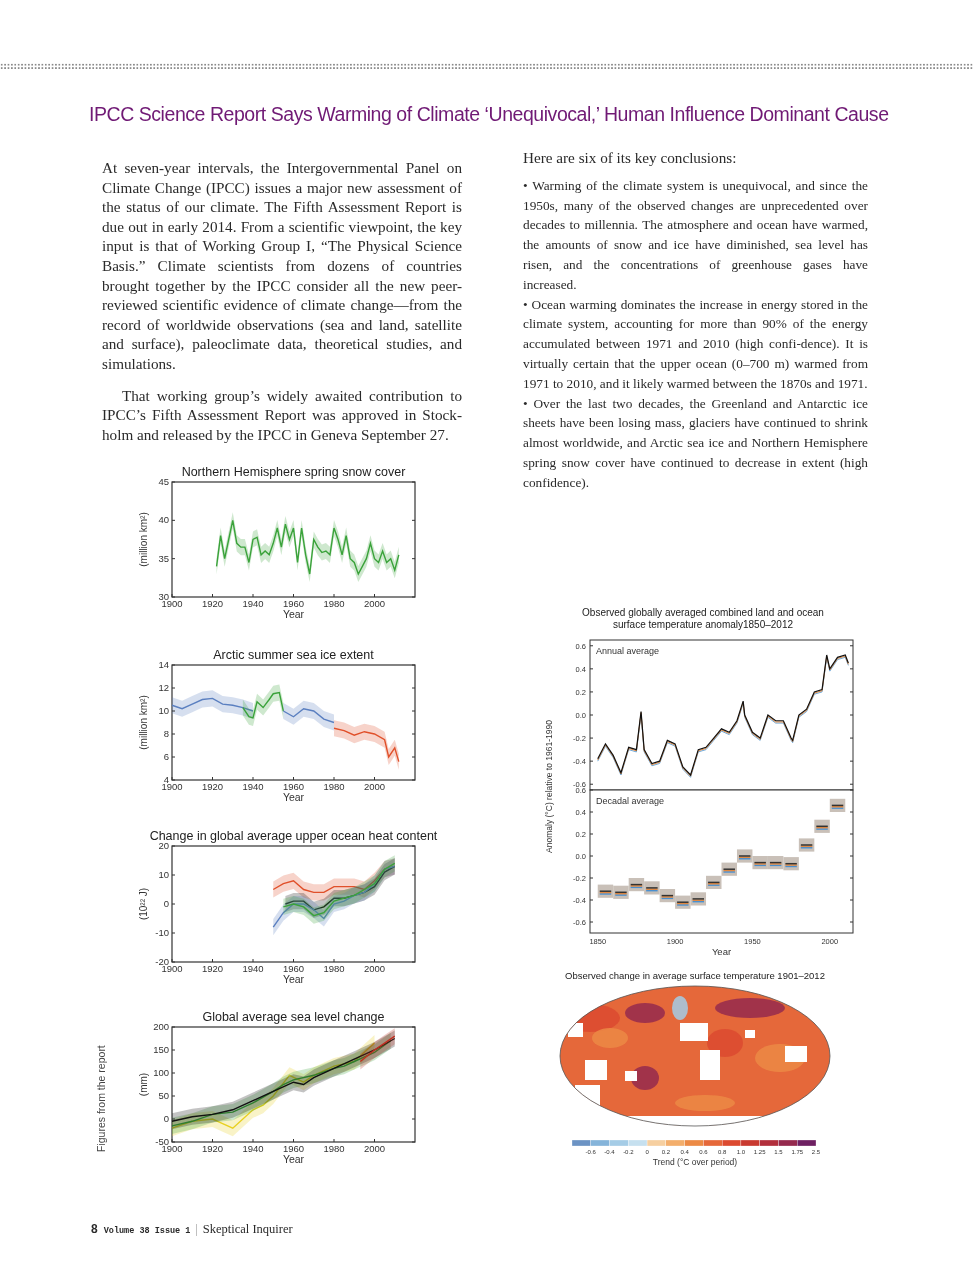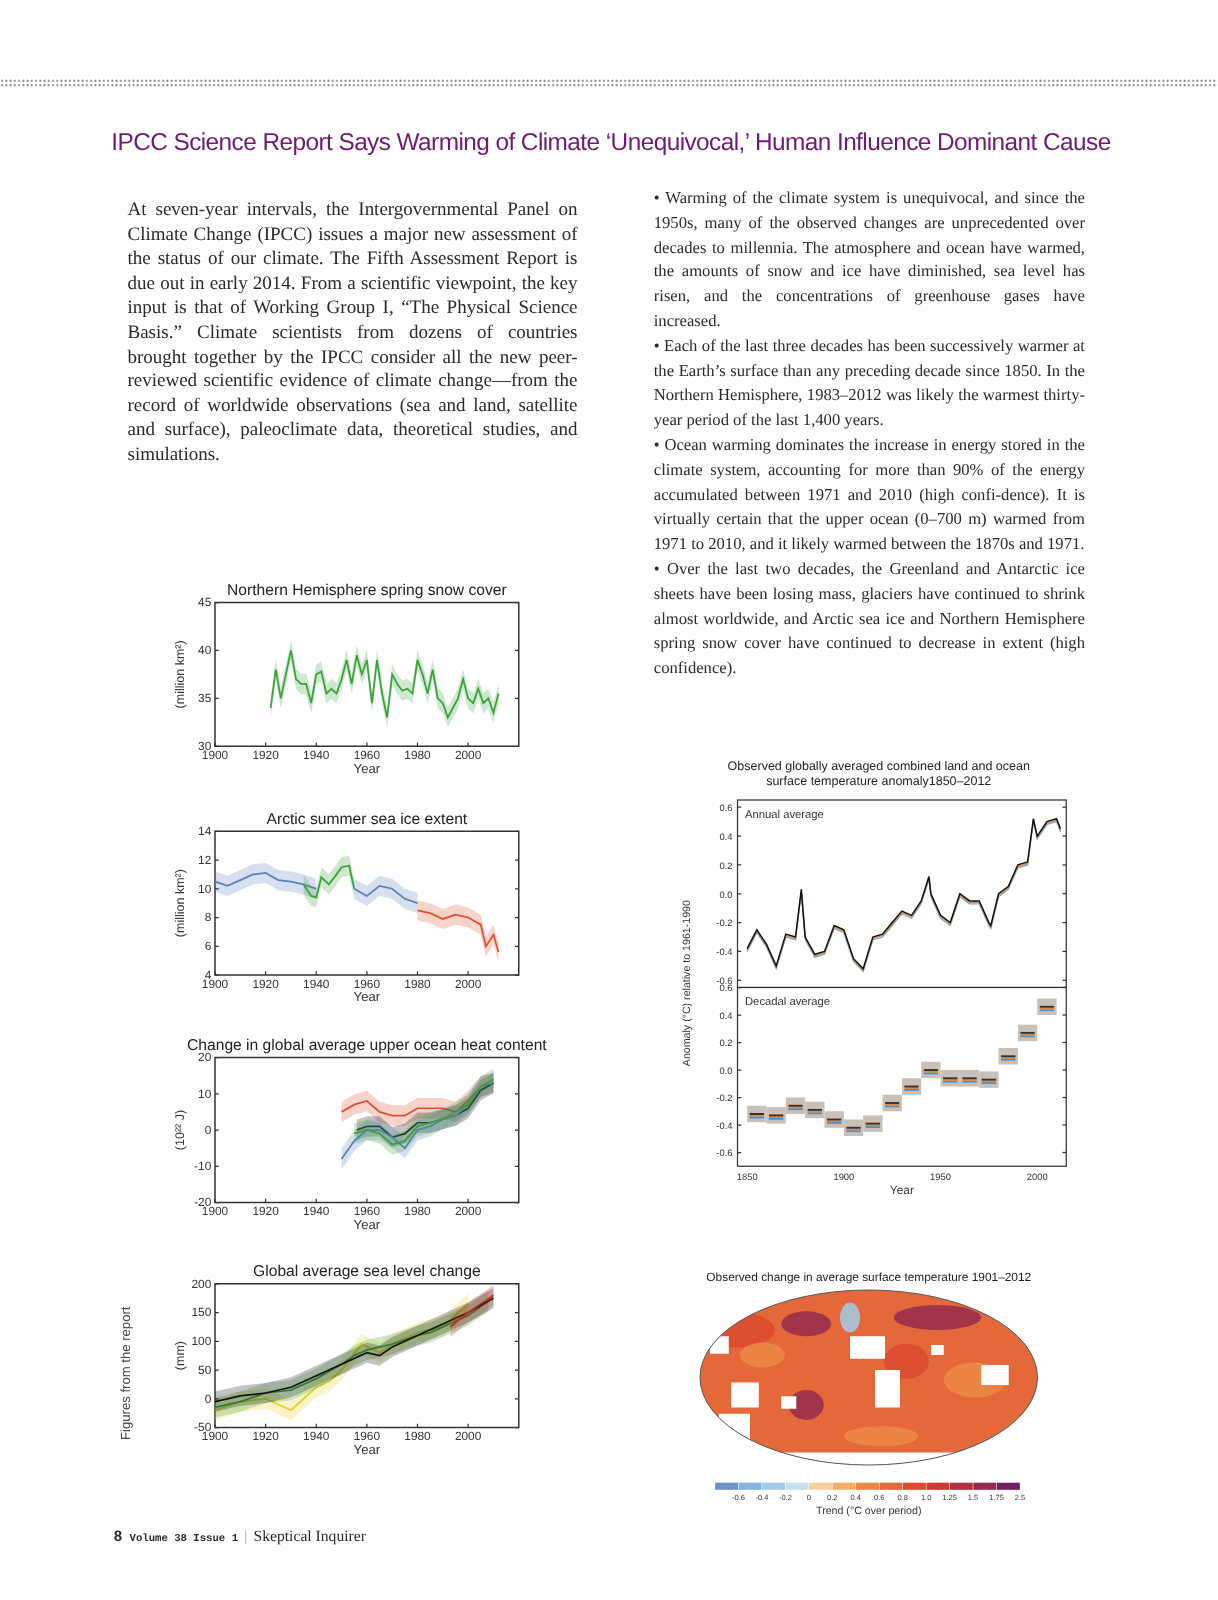--- a/index.html
+++ b/index.html
@@ -25,25 +25,26 @@
 </style>
 </head>
 <body>
 
 <div class="dots"></div>
 
 <div class="headline">IPCC Science Report Says Warming of Climate ‘Unequivocal,’ Human Influence Dominant Cause</div>
 
 <div class="col-left">
   <p>At seven-year intervals, the Intergovernmental Panel on Climate Change (IPCC) issues a major new assessment of the status of our climate. The Fifth Assessment Report is due out in early 2014. From a scientific viewpoint, the key input is that of Working Group I, “The Physical Science Basis.” Climate scientists from dozens of countries brought together by the IPCC consider all the new peer-reviewed scientific evidence of climate change—from the record of worldwide observations (sea and land, satellite and surface), paleoclimate data, theoretical studies, and simulations.</p>
+  <p class="indent">That working group’s widely awaited contribution to IPCC’s Fifth Assessment Report was approved in Stock-holm and released by the IPCC in Geneva September 27.</p>
 </div>
 
 <div class="col-right">
+  <p class="intro">Here are six of its key conclusions:</p>
   <p>• Warming of the climate system is unequivocal, and since the 1950s, many of the observed changes are unprecedented over decades to millennia. The atmosphere and ocean have warmed, the amounts of snow and ice have diminished, sea level has risen, and the concentrations of greenhouse gases have increased.</p>
-  <p>• Each of the last three decades has been successively warmer at the Earth’s surface than any preceding decade since 1850. In the Northern Hemisphere, 1983–2012 was likely the warmest thirty-year period of the last 1,400 years.</p>
   <p>• Ocean warming dominates the increase in energy stored in the climate system, accounting for more than 90% of the energy accumulated between 1971 and 2010 (high confi-dence). It is virtually certain that the upper ocean (0–700 m) warmed from 1971 to 2010, and it likely warmed between the 1870s and 1971.</p>
   <p>• Over the last two decades, the Greenland and Antarctic ice sheets have been losing mass, glaciers have continued to shrink almost worldwide, and Arctic sea ice and Northern Hemisphere spring snow cover have continued to decrease in extent (high confidence).</p>
 </div>
 
 <div id="chart0" class="chart" style="left:130px;top:455px;width:300px;height:175px;text-decoration:underline;"><svg width="300" height="175" viewBox="0 0 300 175">
       <text x="163.5" y="21" font-size="12.5" fill="#222" text-anchor="middle">Northern Hemisphere spring snow cover</text>
       <rect x="42" y="27" width="243" height="115" fill="#fff" stroke="#333" stroke-width="1.2"></rect>
       <polygon points="86.55,103.28333333333336 90.6,72.61666666666669 94.65,95.61666666666669 98.7,76.45000000000002 102.75,57.28333333333336 106.8,80.28333333333336 110.85,84.11666666666667 114.89999999999999,84.11666666666667 118.95,99.45000000000002 123,76.45000000000002 127.05,74.15000000000005 131.1,91.78333333333336 135.15,87.95000000000002 139.2,91.78333333333336 143.25,80.28333333333336 147.3,64.95000000000002 151.35000000000002,84.11666666666667 155.4,61.11666666666669 159.45,76.45000000000002 163.5,64.95000000000002 167.55,99.45000000000002 171.6,64.95000000000002 175.65,91.78333333333336 179.7,110.95000000000002 183.75,76.45000000000002 187.79999999999998,84.11666666666667 191.85,89.48333333333338 195.9,87.95000000000002 199.95000000000002,91.78333333333336 204,64.95000000000002 208.05,76.45000000000002 212.1,91.78333333333336 216.15,72.61666666666669 220.2,95.61666666666669 224.25,99.45000000000002 228.3,110.95000000000002 232.35,103.28333333333336 236.4,95.61666666666669 240.45,80.28333333333336 244.5,95.61666666666669 248.54999999999998,99.45000000000002 252.6,87.95000000000002 256.65,99.45000000000002 260.70000000000005,95.61666666666669 264.75,107.11666666666669 268.8,91.78333333333336 268.8,107.88333333333331 264.75,123.21666666666664 260.70000000000005,111.71666666666664 256.65,115.54999999999998 252.6,104.04999999999998 248.54999999999998,115.54999999999998 244.5,111.71666666666664 240.45,96.38333333333331 236.4,111.71666666666664 232.35,119.38333333333331 228.3,127.05000000000001 224.25,115.54999999999998 220.2,111.71666666666664 216.15,88.71666666666664 212.1,107.88333333333331 208.05,92.54999999999998 204,81.04999999999998 199.95000000000002,107.88333333333331 195.9,104.04999999999998 191.85,105.58333333333334 187.79999999999998,100.21666666666664 183.75,92.54999999999998 179.7,127.05000000000001 175.65,107.88333333333331 171.6,81.04999999999998 167.55,115.54999999999998 163.5,81.04999999999998 159.45,92.54999999999998 155.4,77.21666666666664 151.35000000000002,100.21666666666664 147.3,81.04999999999998 143.25,96.38333333333331 139.2,107.88333333333331 135.15,104.04999999999998 131.1,107.88333333333331 127.05,90.25 123,92.54999999999998 118.95,115.54999999999998 114.89999999999999,100.21666666666664 110.85,100.21666666666664 106.8,96.38333333333331 102.75,73.38333333333331 98.7,92.54999999999998 94.65,111.71666666666664 90.6,88.71666666666664 86.55,119.38333333333331" fill="#3aa23a" opacity="0.25"></polygon>
       <polyline points="86.55,111.33333333333333 90.6,80.66666666666666 94.65,103.66666666666667 98.7,84.5 102.75,65.33333333333334 106.8,88.33333333333334 110.85,92.16666666666666 114.89999999999999,92.16666666666666 118.95,107.5 123,84.5 127.05,82.20000000000002 131.1,99.83333333333334 135.15,96 139.2,99.83333333333334 143.25,88.33333333333334 147.3,73 151.35000000000002,92.16666666666666 155.4,69.16666666666667 159.45,84.5 163.5,73 167.55,107.5 171.6,73 175.65,99.83333333333334 179.7,119 183.75,84.5 187.79999999999998,92.16666666666666 191.85,97.53333333333336 195.9,96 199.95000000000002,99.83333333333334 204,73 208.05,84.5 212.1,99.83333333333334 216.15,80.66666666666666 220.2,103.66666666666667 224.25,107.5 228.3,119 232.35,111.33333333333333 236.4,103.66666666666667 240.45,88.33333333333334 244.5,103.66666666666667 248.54999999999998,107.5 252.6,96 256.65,107.5 260.70000000000005,103.66666666666667 264.75,115.16666666666667 268.8,99.83333333333334" fill="none" stroke="#3aa23a" stroke-width="1.4"></polyline>
       <line x1="42" y1="142" x2="42" y2="139" stroke="#333"></line>
@@ -319,21 +320,21 @@
       <line x1="293.7941176470588" y1="203.15" x2="305.2647058823529" y2="203.15" stroke="#4a90d0" stroke-width="1.5"></line>
       <line x1="293.7941176470588" y1="201.72000000000003" x2="305.2647058823529" y2="201.72000000000003" stroke="#e08840" stroke-width="1.5"></line>
       <line x1="293.7941176470588" y1="200.4" x2="305.2647058823529" y2="200.4" stroke="#333" stroke-width="1.5"></line>
       <text x="59.73529411764706" y="339" font-size="7.5" fill="#333" text-anchor="middle">1850</text>
       <text x="137.08823529411765" y="339" font-size="7.5" fill="#333" text-anchor="middle">1900</text>
       <text x="214.44117647058823" y="339" font-size="7.5" fill="#333" text-anchor="middle">1950</text>
       <text x="291.7941176470588" y="339" font-size="7.5" fill="#333" text-anchor="middle">2000</text>
       <text x="183.5" y="350" font-size="9.5" fill="#333" text-anchor="middle">Year</text>
       <text x="0" y="0" font-size="8.5" fill="#333" text-anchor="middle" transform="translate(14,181.5) rotate(-90)">Anomaly (°C) relative to 1961-1990</text>
     </svg></div>
-<div id="chart6" class="chart" style="left:550px;top:968px;width:290px;height:205px;margin-top:46px;"><svg width="290" height="205" viewBox="0 0 290 205">
+<div id="chart6" class="chart" style="left:550px;top:968px;width:290px;height:205px;"><svg width="290" height="205" viewBox="0 0 290 205">
       <text x="145" y="11" font-size="9.5" fill="#222" text-anchor="middle">Observed change in average surface temperature 1901–2012</text>
       <defs>
         <clipPath id="globe">
           <ellipse cx="145" cy="88" rx="135" ry="70"></ellipse>
         </clipPath>
       </defs>
       <g clip-path="url(#globe)">
         <rect x="0" y="15" width="290" height="150" fill="#e5683a"></rect>
         <ellipse cx="40" cy="50" rx="30" ry="14" fill="#dc4a30" opacity="0.85"></ellipse>
         <ellipse cx="95" cy="45" rx="20" ry="10" fill="#952a4e" opacity="0.85"></ellipse>

